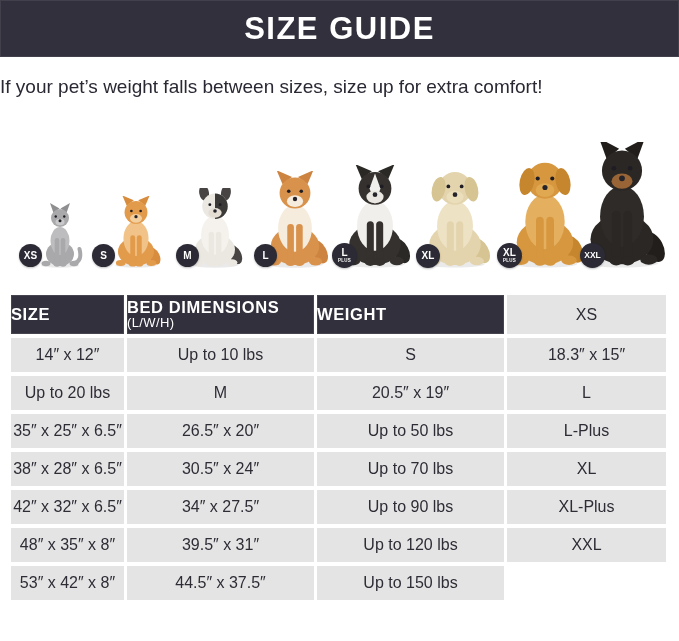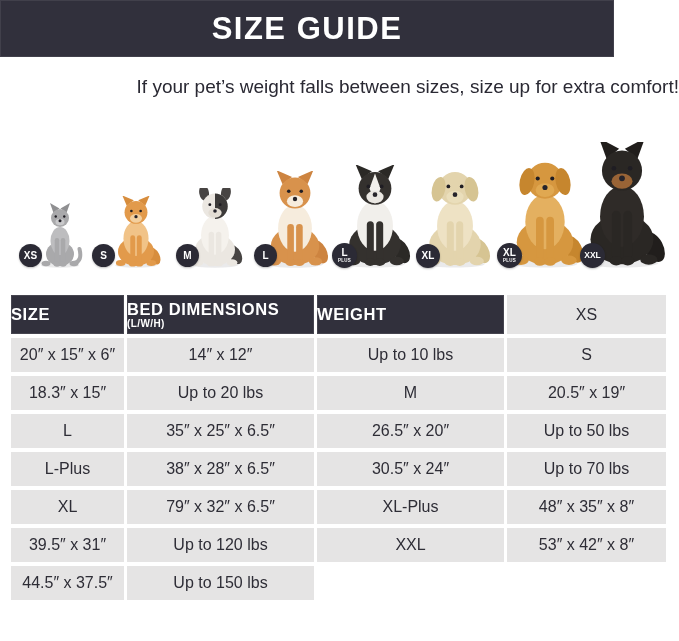--- a/index.html
+++ b/index.html
@@ -6,27 +6,27 @@
     --navy:#31303c;
     --row-gray:#e5e4e4;
     --text-dark:#2e2d36;
   }
   html,body{margin:0;padding:0;}
   body{
     width:679px;height:641px;position:relative;background:#ffffff;
     font-family:"Liberation Sans","DejaVu Sans",sans-serif;overflow:hidden;
   }
   .topbar{
-    position:absolute;top:0;left:0;width:614px;height:57px;background:var(--navy);
+    position:absolute;top:0;left:0;width:679px;height:57px;background:var(--navy);
     display:flex;align-items:center;justify-content:center;
     box-shadow:inset 0 0 0 1px rgba(255,255,255,0.08);
   }
   .title{color:#ffffff;font-size:31px;font-weight:700;letter-spacing:1.5px;}
   .subtitle{
-    position:absolute;top:76px;left:0;width:679px;text-align:right;
+    position:absolute;top:76px;left:0;width:679px;text-align:left;
     font-size:19px;font-weight:500;color:#2a2933;
   }
   .animals{position:absolute;top:120px;left:0;width:679px;height:170px;}
   .animal{position:absolute;}
   .animal svg{display:block;}
   .badge{
     position:absolute;background:#2b2a35;border-radius:50%;color:#fff;
     display:flex;flex-direction:column;align-items:center;justify-content:center;
     font-weight:700;box-shadow:0 1px 2px rgba(0,0,0,0.25);z-index:5;text-align:center;
   }
@@ -37,21 +37,21 @@
     display:grid;grid-template-columns:113px 187px 187px 159px;
     grid-template-rows:39px repeat(8,34px);
     column-gap:3px;row-gap:4px;background:#ffffff;
   }
   .th{
     background:var(--navy);color:#ffffff;font-weight:700;font-size:16.5px;
     letter-spacing:0.6px;display:flex;flex-direction:column;align-items:flex-start;
     justify-content:center;line-height:1.1;
     box-shadow:inset 0 0 0 1px rgba(255,255,255,0.10);
   }
-  .th-sub{font-size:10px;font-weight:700;letter-spacing:0.4px;}
+  .th-sub{font-size:13px;font-weight:400;letter-spacing:0.4px;}
   .td{
     background:var(--row-gray);color:var(--text-dark);font-size:16px;
     display:flex;align-items:center;justify-content:center;
   }
 </style>
 </head>
 <body>
 
 <div class="topbar">
   <span class="title">SIZE GUIDE</span>
@@ -263,38 +263,39 @@
     <span>SIZE</span>
   </div>
   <div class="th">
     <span>BED DIMENSIONS</span>
     <span class="th-sub">(L/W/H)</span>
   </div>
   <div class="th">
     <span>WEIGHT</span>
   </div>
 <div class="td">XS</div>
-    <div class="td">20″ x 15″ x 6″</div>
     <div class="td">14″ x 12″</div>
     <div class="td">Up to 10 lbs</div>
     <div class="td">S</div>
     <div class="td">18.3″ x 15″</div>
     <div class="td">Up to 20 lbs</div>
     <div class="td">M</div>
     <div class="td">20.5″ x 19″</div>
     <div class="td">L</div>
     <div class="td">35″ x 25″ x 6.5″</div>
     <div class="td">26.5″ x 20″</div>
     <div class="td">Up to 50 lbs</div>
     <div class="td">L-Plus</div>
     <div class="td">38″ x 28″ x 6.5″</div>
     <div class="td">30.5″ x 24″</div>
     <div class="td">Up to 70 lbs</div>
     <div class="td">XL</div>
-    <div class="td">79″ x 32″ x 6.5″</div>
+    <div class="td">42″ x 32″ x 6.5″</div>
+    <div class="td">34″ x 27.5″</div>
+    <div class="td">Up to 90 lbs</div>
     <div class="td">XL-Plus</div>
     <div class="td">48″ x 35″ x 8″</div>
     <div class="td">39.5″ x 31″</div>
     <div class="td">Up to 120 lbs</div>
     <div class="td">XXL</div>
     <div class="td">53″ x 42″ x 8″</div>
     <div class="td">44.5″ x 37.5″</div>
     <div class="td">Up to 150 lbs</div>
   </div>
 

